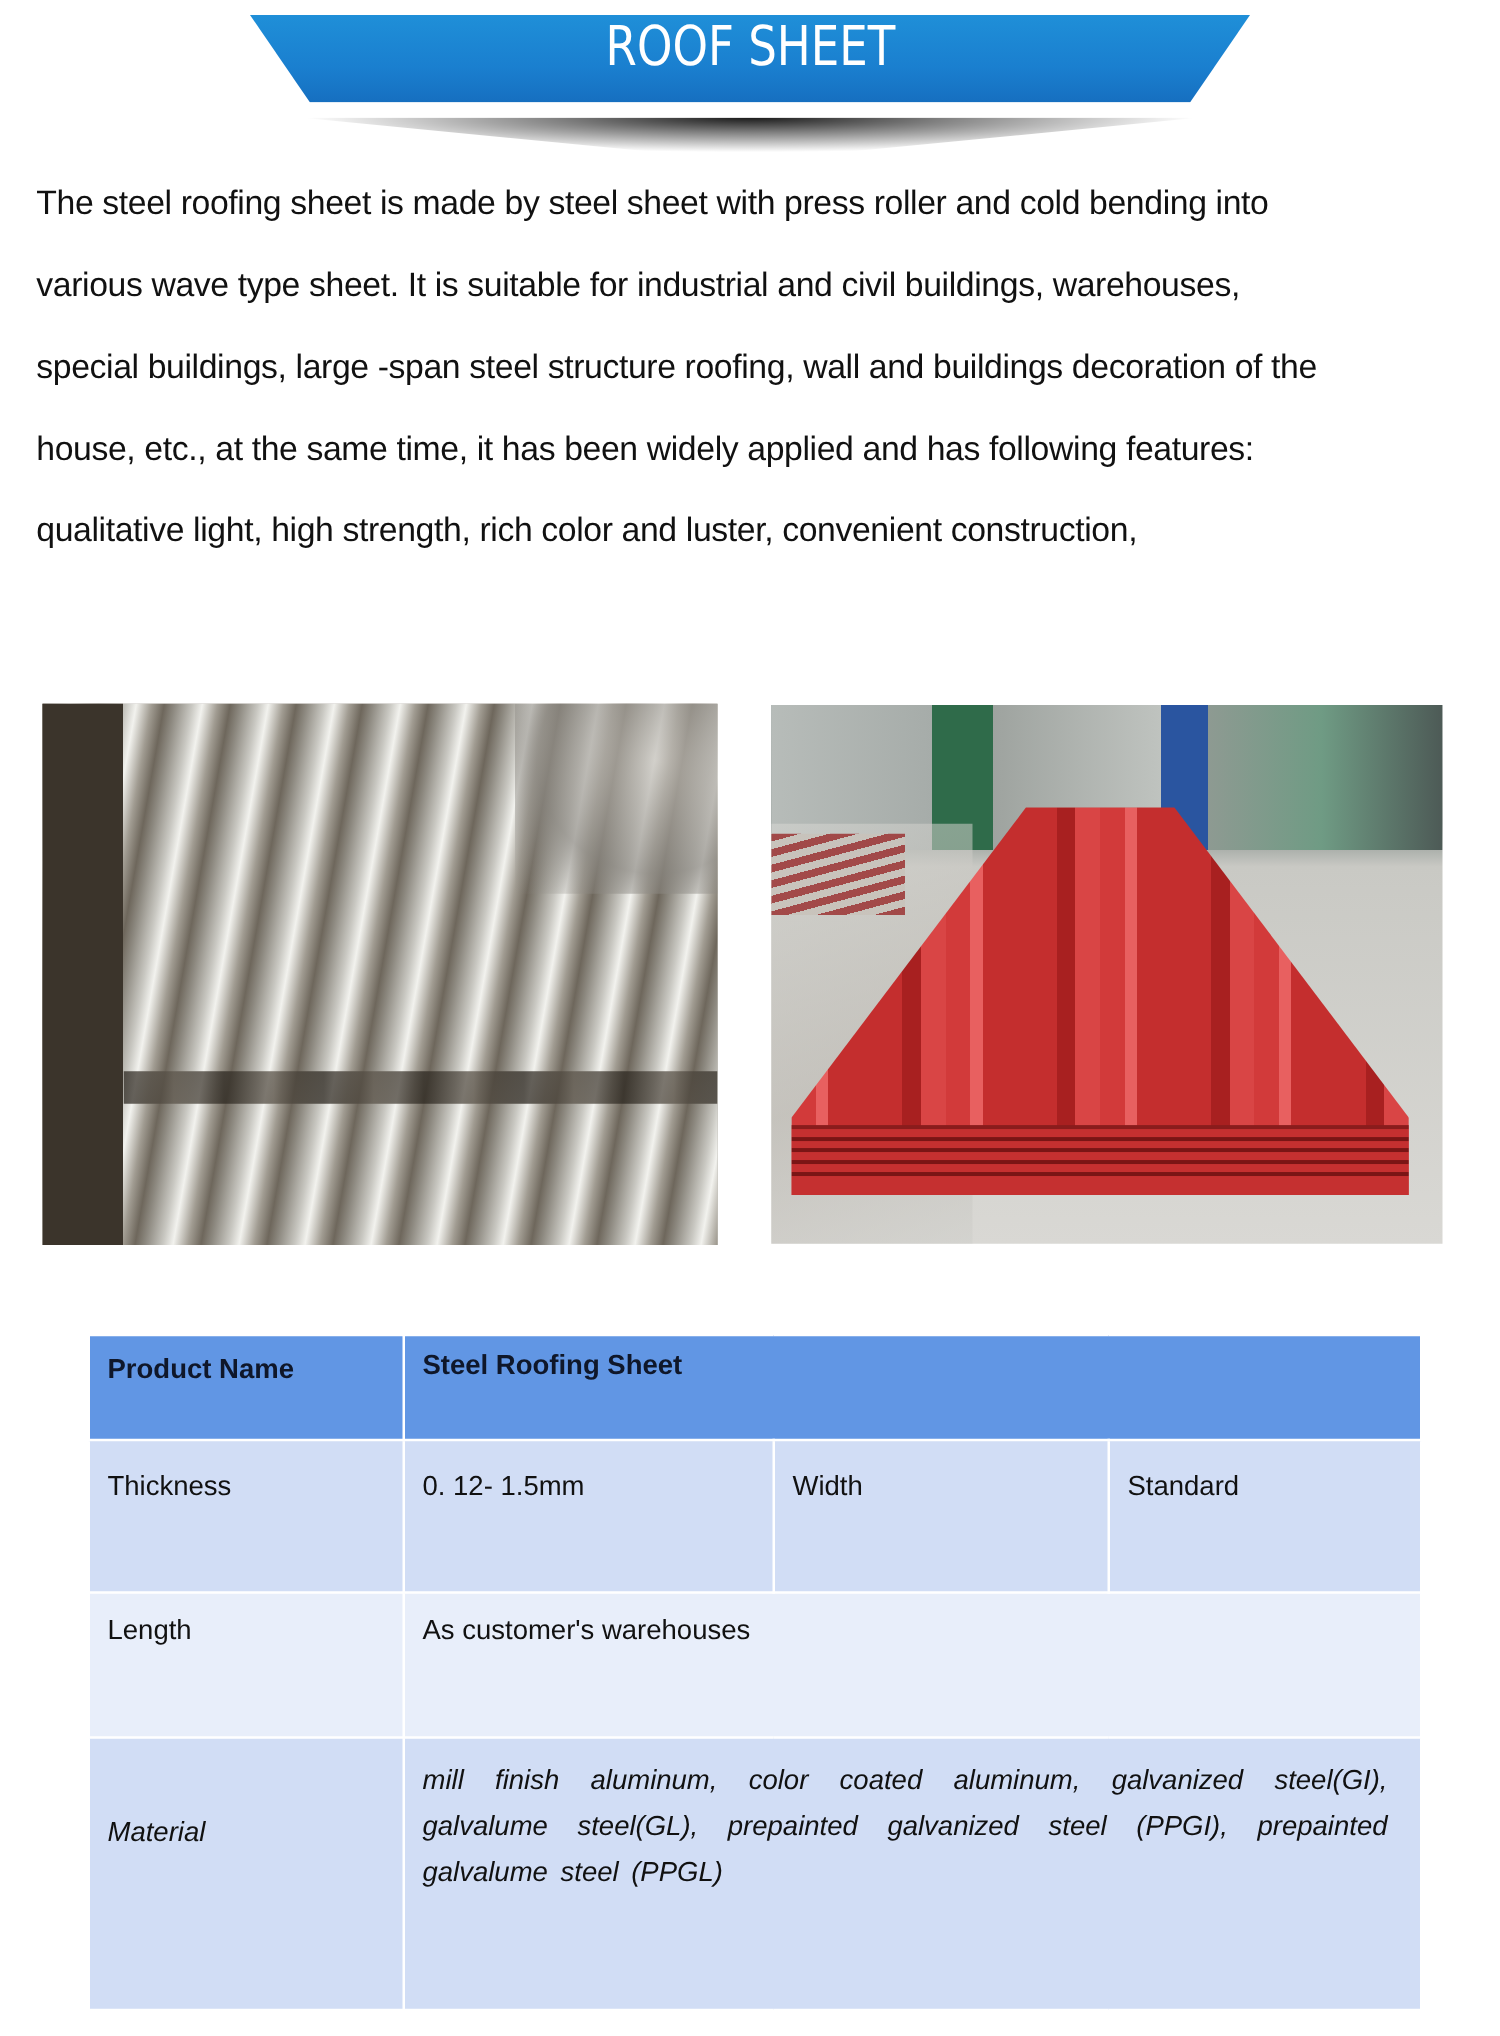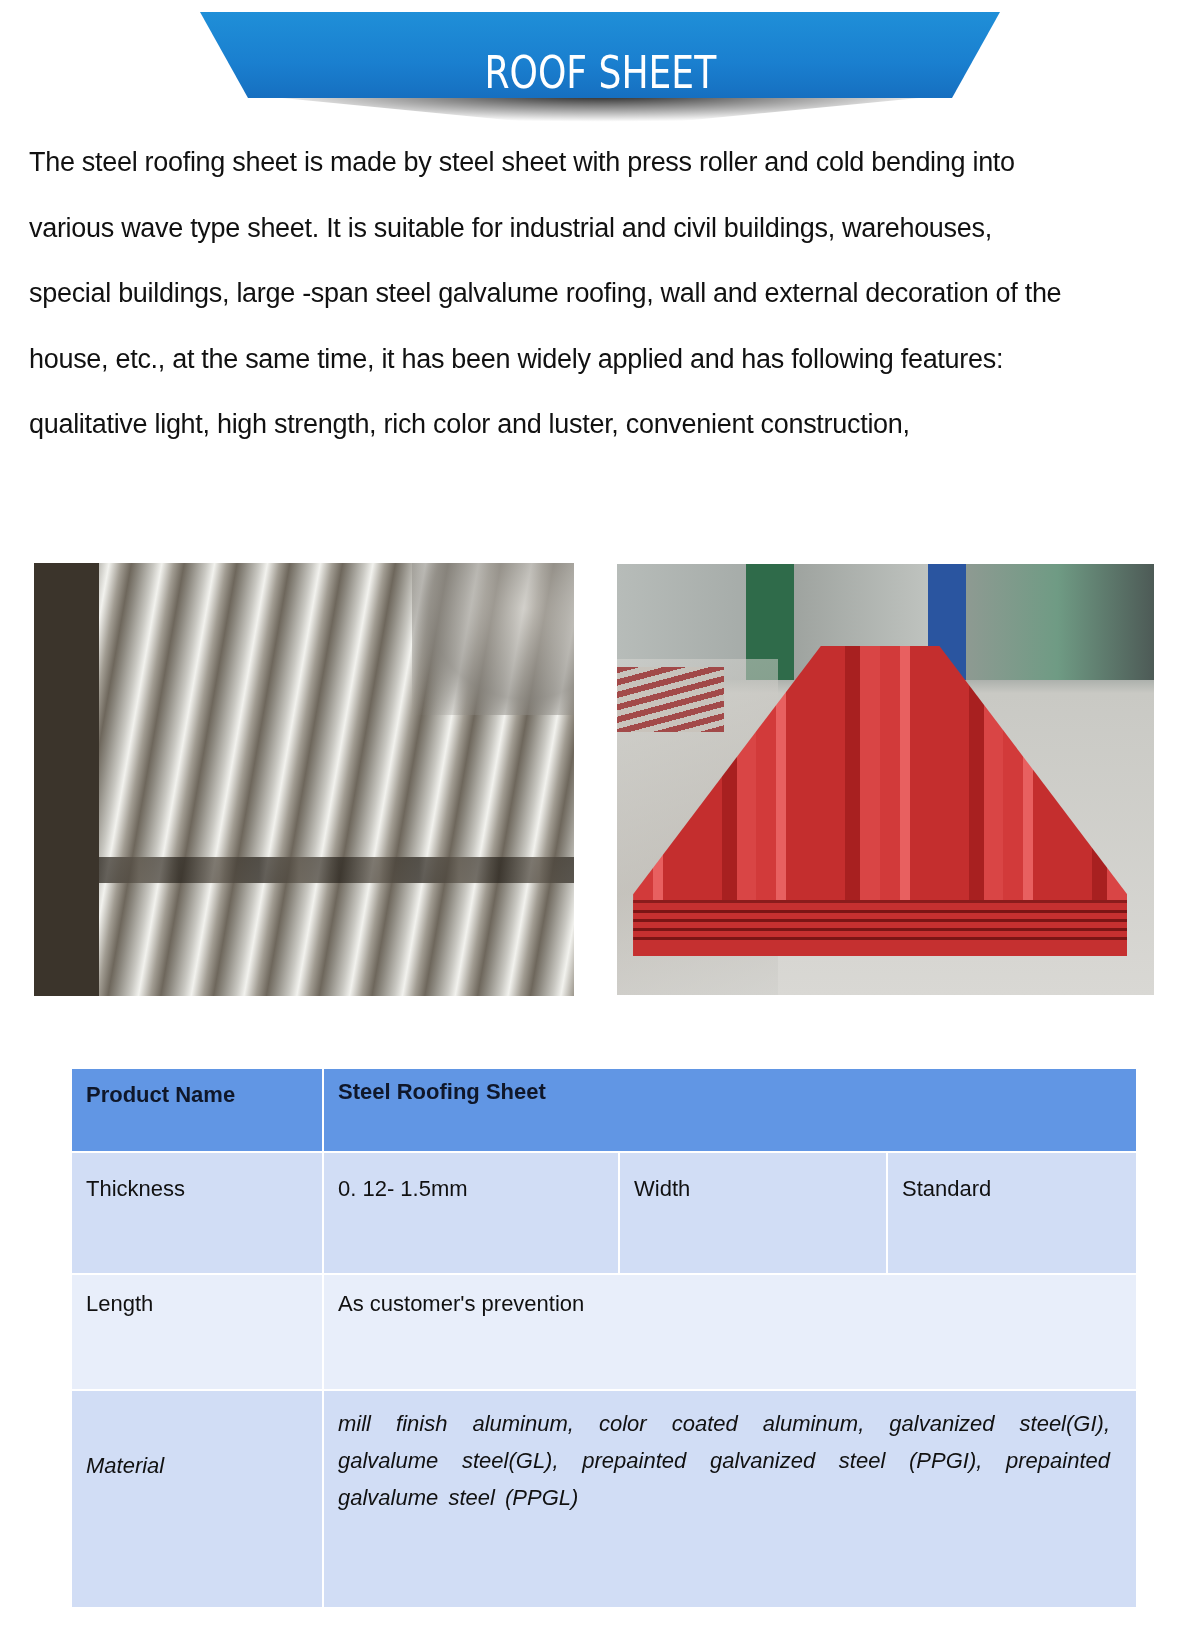--- a/index.html
+++ b/index.html
@@ -7,24 +7,24 @@
   body { position: relative; font-family: "Liberation Sans", sans-serif; color: #111; }
 
   
   .banner-wrap { position: absolute; left: 200px; top: 12px; width: 800px; height: 110px; }
   .banner-shadow {
     position: absolute; left: 40px; top: 82px; width: 720px; height: 28px;
     background: radial-gradient(ellipse at 50% 0%, rgba(0,0,0,0.9) 0%, rgba(0,0,0,0.5) 30%, rgba(0,0,0,0.0) 70%);
     clip-path: polygon(0 0, 100% 0, 60% 100%, 40% 100%);
   }
   .banner {
-    position: absolute; left: 0; top: 0; width: 800px; height: 86px;
+    position: absolute; left: 0; top: 0; width: 800px; height: 70px;
     background: linear-gradient(180deg, #1f8fd8 0%, #1a7fcf 60%, #166fc0 100%);
     clip-path: polygon(0 0, 100% 0, 94% 100%, 6% 100%);
-    display: flex; align-items: flex-end; justify-content: center;
+    display: flex; align-items: flex-start; justify-content: center;
   }
   .banner-title {
     color: #ffffff; font-family: "DejaVu Sans", sans-serif; font-size: 44px;
     letter-spacing: 0px; transform: scaleX(0.82); font-weight: normal;
   }
 
   
   .intro {
     position: absolute; left: 29px; top: 130px; width: 1150px;
     font-size: 27px; line-height: 65.5px; color: #111;
@@ -93,21 +93,21 @@
 <div class="banner-wrap">
   <div class="banner-shadow"></div>
   <div class="banner">
     <span class="banner-title">ROOF SHEET</span>
   </div>
 </div>
 
 <div class="intro">
   <span class="intro-line">The steel roofing sheet is made by steel sheet with press roller and cold bending into</span>
   <span class="intro-line">various wave type sheet. It is suitable for industrial and civil buildings, warehouses,</span>
-  <span class="intro-line">special buildings, large -span steel galvalume roofing, wall and external decoration of the</span>
+  <span class="intro-line">special buildings, large -span steel structure roofing, wall and buildings decoration of the</span>
   <span class="intro-line">house, etc., at the same time, it has been widely applied and has following features:</span>
   <span class="intro-line">qualitative light, high strength, rich color and luster, convenient construction,</span>
 </div>
 
 <div class="photo photo-galv" title="Stack of silver galvanized corrugated steel roofing sheets"></div>
 <div class="photo photo-red" title="Stack of red prepainted trapezoidal roofing sheets in a factory">
   <div class="machine"></div>
   <div class="plastic-l"></div>
   <div class="side-stack"></div>
   <div class="sheets"></div>
@@ -126,20 +126,20 @@
     <td colspan="3">Steel Roofing Sheet</td>
   </tr>
   <tr class="row-thick">
     <td class="label-cell">Thickness</td>
     <td>0. 12- 1.5mm</td>
     <td>Width</td>
     <td>Standard</td>
   </tr>
   <tr class="row-length">
     <td class="label-cell">Length</td>
-    <td colspan="3">As customer's prevention</td>
+    <td colspan="3">As customer's warehouses</td>
   </tr>
   <tr class="row-material">
     <td class="label-cell">Material</td>
     <td colspan="3" class="mat-cell">mill finish aluminum, color coated aluminum, galvanized steel(GI), galvalume steel(GL), prepainted galvanized steel (PPGI), prepainted galvalume steel (PPGL)</td>
   </tr>
 </tbody>
   </table>
 
 </body></html>

